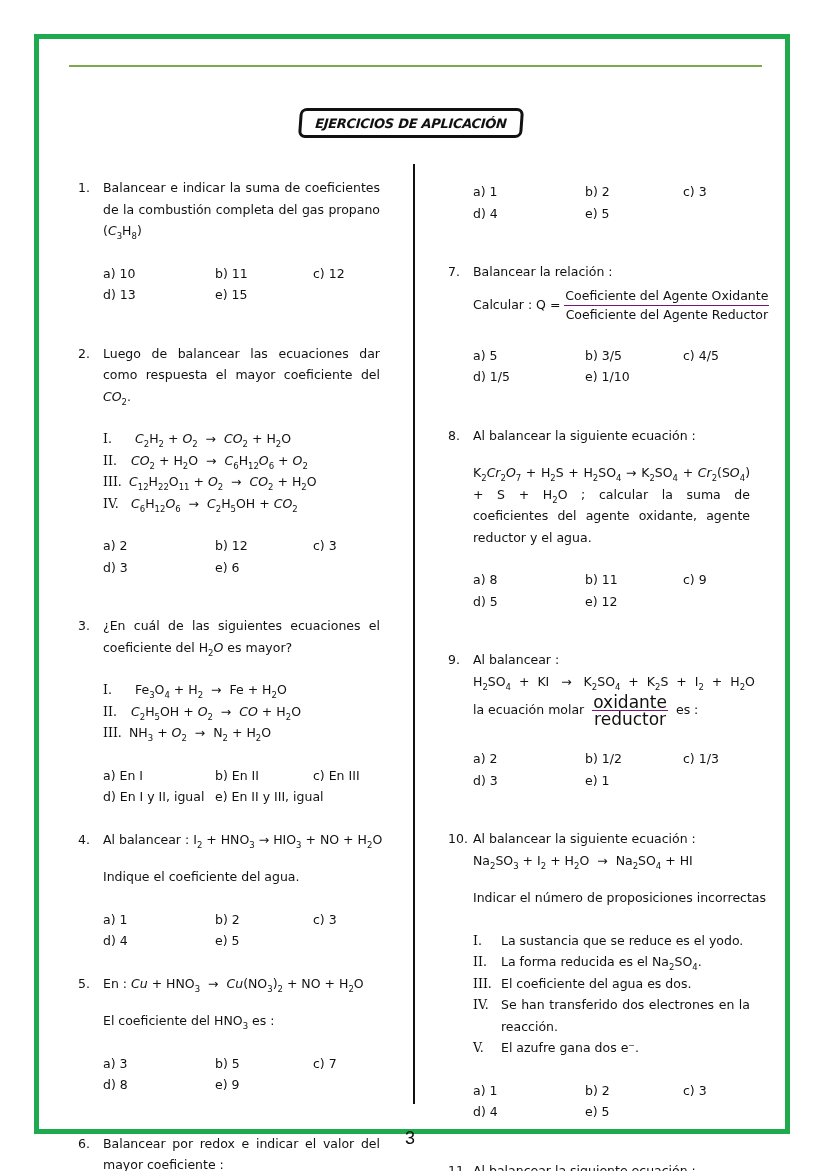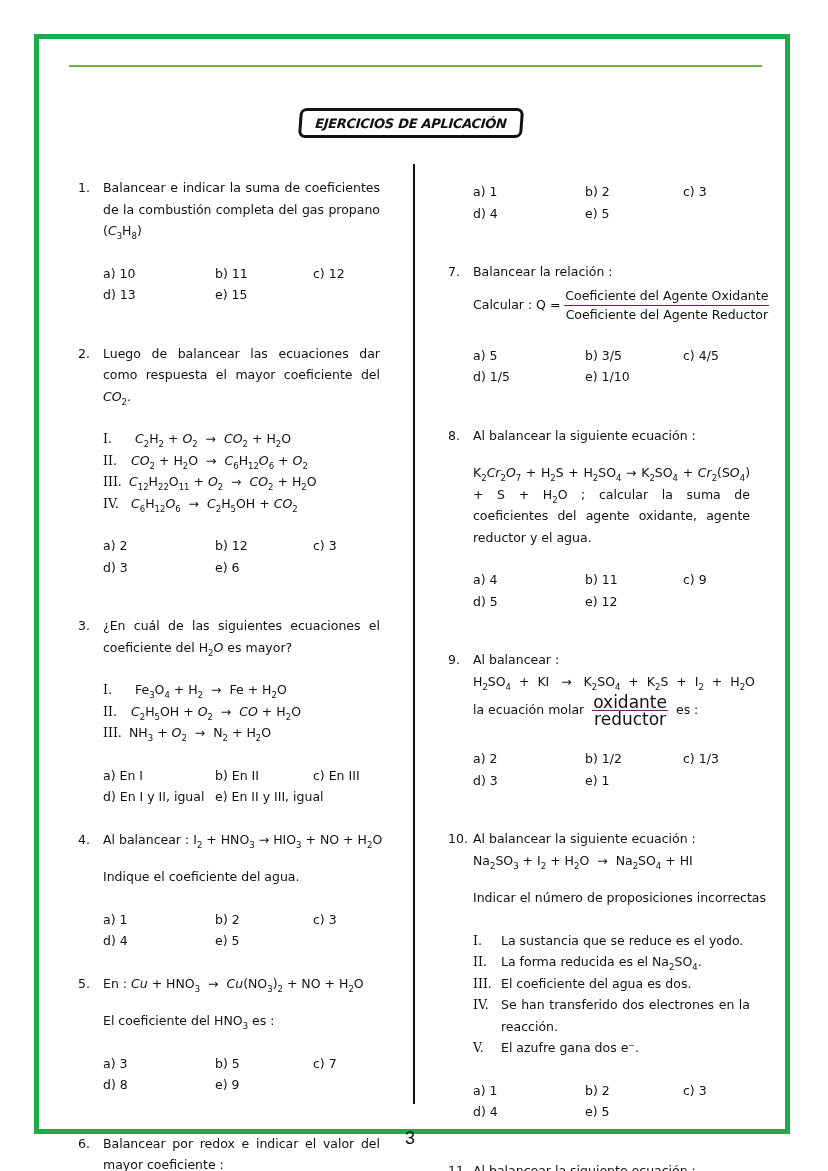--- a/index.html
+++ b/index.html
@@ -203,21 +203,21 @@
     </div>
   </div>
   <div class="spacer"></div>
 
   <div class="q">
     <span class="num">8.</span>
     <div class="text">Al balancear la siguiente ecuación :</div>
     <div class="text">K<sub>2</sub><i>Cr</i><sub>2</sub><i>O</i><sub>7</sub> + H<sub>2</sub>S + H<sub>2</sub>SO<sub>4</sub> → K<sub>2</sub>SO<sub>4</sub> + <i>Cr</i><sub>2</sub>(S<i>O</i><sub>4</sub>) + S + H<sub>2</sub>O ; calcular la suma de coeficientes del agente oxidante, agente reductor y el agua.</div>
     <div class="spacer"></div>
     <div class="opts">
-      <span>a) 4</span>
+      <span>a) 8</span>
       <span>b) 11</span>
       <span>c) 9</span>
       <span>d) 5</span>
       <span>e) 12</span>
     </div>
   </div>
   <div class="spacer"></div>
 
   <div class="q">
     <span class="num">9.</span>

